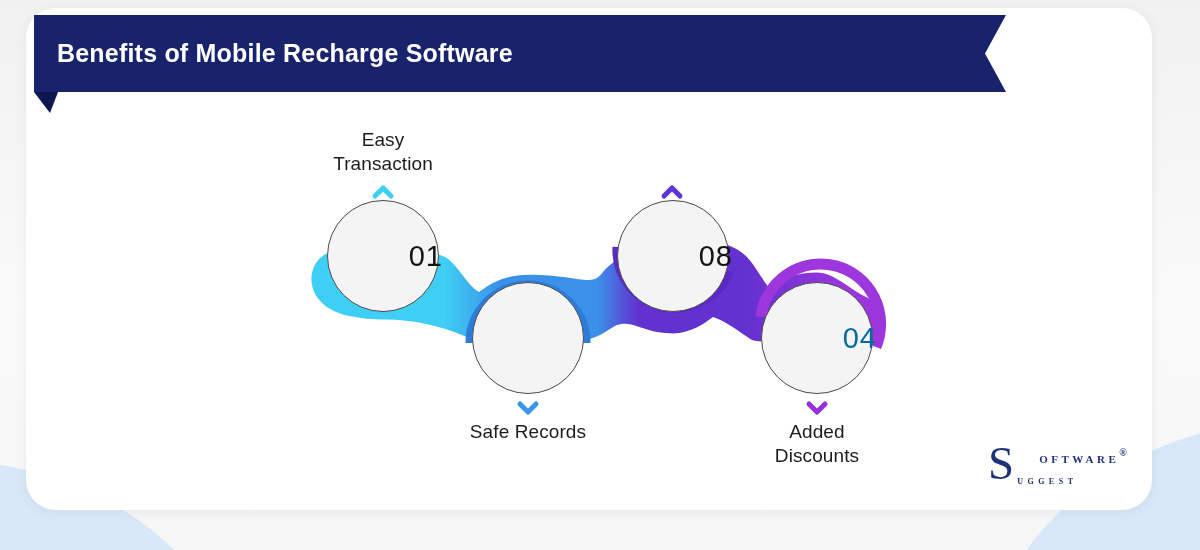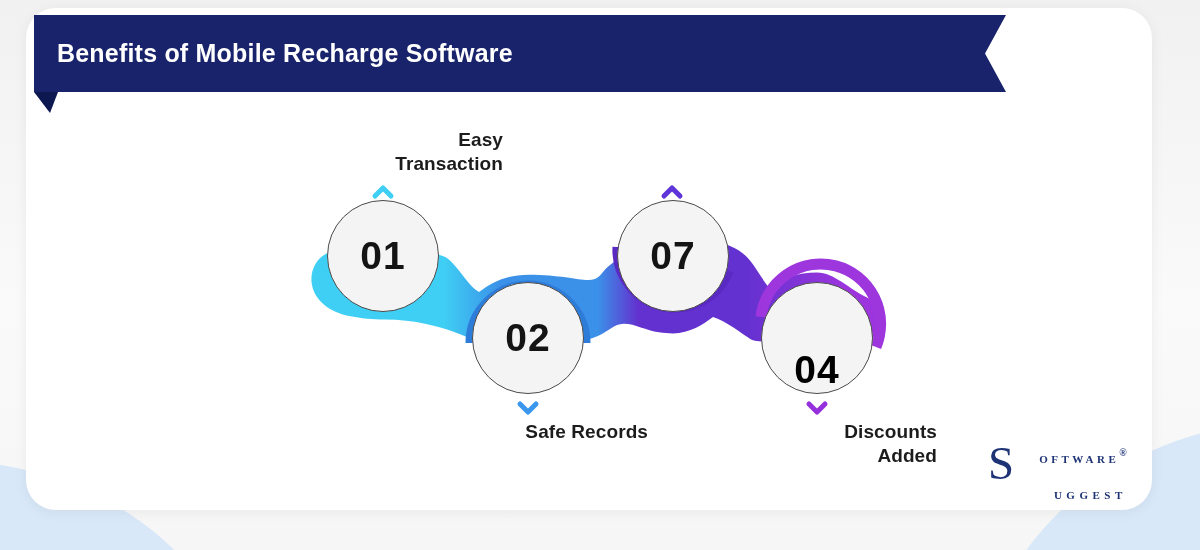--- a/index.html
+++ b/index.html
@@ -30,48 +30,48 @@
     position: absolute; left: 57px; top: 15px; height: 77px; width: 900px;
     display: flex; align-items: center;
     font-size: 25px; font-weight: 700; letter-spacing: 0.2px;
   }
 
   
   .diagram { position: absolute; left: 0; top: 0; }
 
   
   .step-number {
-    position: absolute; width: 120px; text-align: center;
-    font-size: 39px; font-weight: 700; letter-spacing: 1px; line-height: 42px;
+    position: absolute; width: 120px; text-align: right;
+    font-size: 29px; font-weight: 400; letter-spacing: 1px; line-height: 42px;
   }
   .num-1 { left: 323px; top: 235px; }
   .num-2 { left: 468px; top: 317px; }
   .num-3 { left: 613px; top: 235px; }
   .num-4 { left: 757px; top: 317px; }
 
   
   .step-label {
-    position: absolute; width: 240px; text-align: right;
-    font-size: 19px; font-weight: 700; line-height: 24px; letter-spacing: 0.1px;
+    position: absolute; width: 240px; text-align: center;
+    font-size: 19px; font-weight: 400; line-height: 24px; letter-spacing: 0.1px;
   }
   .label-1 { left: 263px; top: 128px; }
   .label-3 { left: 553px; top: 128px; }
   .label-2 { left: 408px; top: 420px; }
   .label-4 { left: 697px; top: 420px; }
 
   
   .logo {
     position: absolute; left: 988px; top: 442px;
     display: flex; align-items: flex-start;
     font-family: "Liberation Serif", "DejaVu Serif", serif;
   }
   .logo-s { font-size: 47px; line-height: 42px; font-weight: 400; }
   .logo-col { margin-left: 1px; padding-top: 3px; }
   .logo-line1 { font-size: 15px; letter-spacing: 3.5px; font-variant: small-caps; font-weight: 600; line-height: 16px; margin-left: 24px; }
-  .logo-line2 { font-size: 15px; letter-spacing: 4.5px; font-variant: small-caps; font-weight: 600; line-height: 16px; margin-top: 20px; padding-left: 2px; text-align: right; }
+  .logo-line2 { font-size: 11px; letter-spacing: 4.5px; font-variant: small-caps; font-weight: 600; line-height: 16px; margin-top: 6px; padding-left: 2px; }
   .logo-reg { font-size: 10px; vertical-align: 7px; letter-spacing: 0; }
 </style>
 </head>
 <body>
 
 <div class="page">
 
   <div class="blob blob-left" style="background: rgb(217, 232, 248);"></div>
   <div class="blob blob-right" style="background: rgb(217, 232, 248);"></div>
 
@@ -139,34 +139,33 @@
     <circle cx="673" cy="256" r="55.5" stroke-width="1" stroke="#4a4a4a" fill="#f4f4f5"></circle>
     <circle cx="817" cy="338" r="55.5" stroke-width="1" stroke="#4a4a4a" fill="#f4f4f5"></circle>
 
     <path fill="none" stroke-width="5" stroke-linecap="round" stroke-linejoin="round" d="M 375 196 L 383 188 L 391 196" stroke="#3fcff4"></path>
     <path fill="none" stroke-width="5" stroke-linecap="round" stroke-linejoin="round" d="M 520 404 L 528 412 L 536 404" stroke="#3b97ec"></path>
     <path fill="none" stroke-width="5" stroke-linecap="round" stroke-linejoin="round" d="M 664 196 L 672 188 L 680 196" stroke="#5e35d8"></path>
     <path fill="none" stroke-width="5" stroke-linecap="round" stroke-linejoin="round" d="M 809 404 L 817 412 L 825 404" stroke="#9430dc"></path>
   </svg>
 
   <div class="step-number num-1" style="color: rgb(20, 20, 20);">01</div>
-  <div class="step-number num-2" style="color: rgb(20, 20, 20);">02</div>
-  <div class="step-number num-3" style="color: rgb(20, 20, 20);">07</div>
-  <div class="step-number num-4" style="color: #000000; margin-top: 32px;">04</div>
+  <div class="step-number num-3" style="color: rgb(20, 20, 20);">08</div>
+  <div class="step-number num-4" style="color: #0369a1;">04</div>
 
   <div class="step-label label-1" style="color: rgb(28, 28, 28);">
     <div>Easy</div>
     <div>Transaction</div>
   </div>
   <div class="step-label label-2" style="color: rgb(28, 28, 28);">
     <div>Safe Records</div>
   </div>
   <div class="step-label label-4" style="color: rgb(28, 28, 28);">
+    <div>Added</div>
     <div>Discounts</div>
-    <div>Added</div>
   </div>
 
   <div class="logo" style="color: rgb(30, 51, 118);">
     <div class="logo-s">S</div>
     <div class="logo-col">
       <div class="logo-line1"><span>oftware</span><span class="logo-reg">®</span></div>
       <div class="logo-line2">uggest</div>
     </div>
   </div>
 

